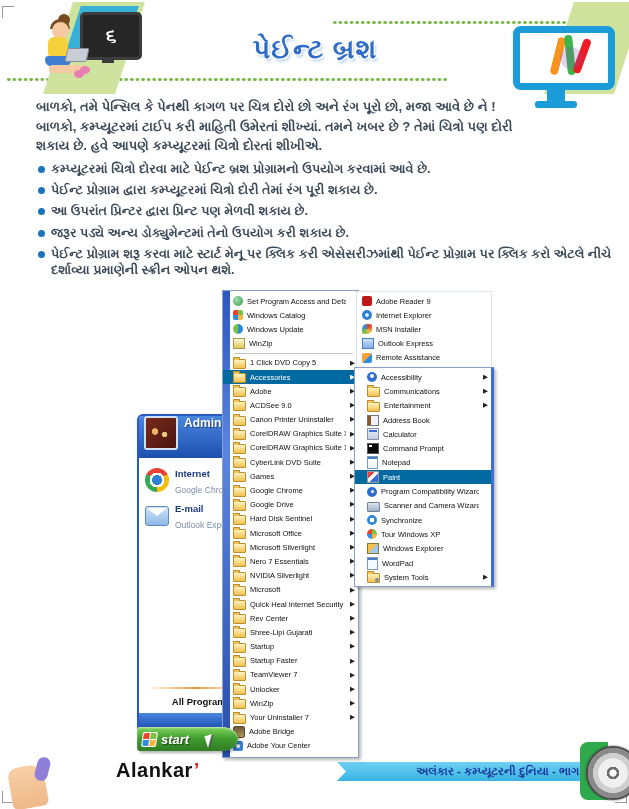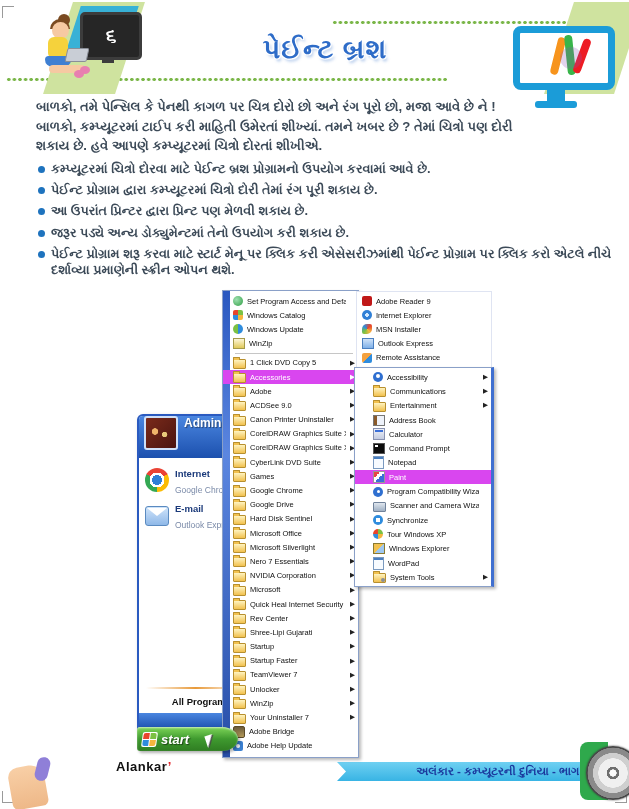--- a/index.html
+++ b/index.html
@@ -14,21 +14,21 @@
   .mark.bl{left:2px;bottom:6px;border-left-width:1px;border-bottom-width:1px;}
   .mark.br{right:2px;bottom:6px;border-right-width:1px;border-bottom-width:1px;}
 
   
   .dots{position:absolute;height:5px;
         background-image:radial-gradient(circle,#7ab648 1.6px,transparent 1.8px);
         background-size:5.6px 5px;background-repeat:repeat-x;}
   .dots1{top:20px;left:332px;width:282px;}
   .dots2{top:77px;left:6px;width:442px;}
 
-  .page-title{position:absolute;top:34px;left:160px;width:330px;text-align:center;
+  .page-title{position:absolute;top:34px;left:150px;width:330px;text-align:center;
         font-size:27px;font-weight:bold;color:#2e6cc8;letter-spacing:1px;
         text-shadow:1px 1px 0 #fff,-1px -1px 0 #fff,1px -1px 0 #fff,-1px 1px 0 #fff,2px 3px 3px rgba(46,108,200,.35);}
 
   
   .girl{left:16px;top:2px;width:124px;height:100px;z-index:3;}
   .g-para{left:42px;top:0;width:72px;height:92px;background:#cfe39f;transform:skewX(-18deg);}
   .g-para2{left:56px;top:4px;width:58px;height:54px;background:#38b1d6;transform:skewX(-18deg);}
   .g-mon{left:64px;top:10px;width:56px;height:42px;background:#262626;border:3px solid #3c3c3c;border-radius:5px;
          display:flex;align-items:center;justify-content:center;color:#fff;font-size:19px;font-weight:bold;}
   .g-monstand{left:86px;top:55px;width:12px;height:6px;background:#3c3c3c;}
@@ -57,35 +57,35 @@
   .intro{position:absolute;left:36px;top:97px;width:578px;font-size:13.2px;line-height:19.5px;
          font-weight:bold;color:#3c4a58;}
   .bullets{position:absolute;left:38px;top:161px;width:574px;font-size:12.8px;color:#3c4a58;font-weight:bold;}
   .bul{display:flex;gap:6px;margin-bottom:4.6px;line-height:16.6px;}
   .bul .dot{flex:none;width:7px;height:7px;border-radius:50%;background:#1e73be;margin-top:5px;}
 
   
   .mrow{display:flex;align-items:center;height:14.2px;padding:0 3px 0 10px;font-size:7.5px;color:#101010;gap:4px;position:relative;}
   .mrow .mlabel{white-space:nowrap;overflow:hidden;flex:1;}
   .mrow .arrow{flex:none;font-size:6.5px;color:#222;line-height:1;}
-  .mrow.sel{background:#d946ef;color:#fff;}
+  .mrow.sel{background:#0369a1;color:#fff;}
   .mrow.sel .arrow{color:#fff;}
 
   .apm{left:222px;top:290px;width:135px;background:#fff;border:1px solid #8aa0c8;z-index:5;
        padding:3px 0 4px;box-shadow:2px 2px 3px rgba(0,0,0,.28);}
   .apm::before{content:"";position:absolute;left:0;top:0;bottom:0;width:7px;
        background:linear-gradient(180deg,#2a58c0,#5b86e0 35%,#274ea8);}
   .msep{height:1px;background:#c6c6c6;margin:2px 5px 2px 12px;}
 
   .c2{left:356px;top:291px;width:134px;background:#fff;border:1px solid #dfe4f2;z-index:5;padding:2px 0;}
   .c2 .mrow{padding-left:5px;}
 
   .accm{left:354px;top:367px;width:136px;background:#fff;border:1px solid #8aa0c8;border-right:3px solid #3f6fd0;
         z-index:6;padding:2px 0;box-shadow:2px 2px 3px rgba(0,0,0,.28);}
-  .accm .mrow{padding-left:18px;height:14.3px;}
+  .accm .mrow{padding-left:12px;height:14.3px;}
 
   
   .ico{flex:none;width:11px;height:9px;position:relative;display:inline-block;}
   .ic-folder,.ic-systools{width:11px;height:8px;background:linear-gradient(#fef3c0,#f2c14e);border:1px solid #b8902f;border-radius:1px;margin-top:2px;}
   .ic-folder::before,.ic-systools::before{content:"";position:absolute;top:-3px;left:-1px;width:5px;height:2px;background:#f2c14e;border:1px solid #b8902f;border-bottom:none;border-radius:1px 1px 0 0;}
   .ic-systools::after{content:"";position:absolute;right:0;bottom:0;width:4px;height:4px;background:#8a8f98;border-radius:50%;}
   .ic-defaults{width:10px;height:10px;background:radial-gradient(circle at 35% 35%,#9fe0b0,#2f9e44);border-radius:50%;}
   .ic-catalog{width:10px;height:10px;background:conic-gradient(#7bc143 0 25%,#f4b63f 0 50%,#2f8cdd 0 75%,#e8452c 0);border-radius:2px;}
   .ic-update{width:10px;height:10px;background:conic-gradient(#2f8cdd 0 50%,#7bc143 0);border-radius:50%;}
   .ic-winzip{width:10px;height:9px;background:linear-gradient(#fdf6d8,#e0c95a);border:1px solid #a59a4a;}
@@ -156,21 +156,21 @@
 
   
   .hand{left:10px;top:766px;width:36px;height:42px;background:linear-gradient(180deg,#f8cfa6,#eeb888);
         border-radius:10px 14px 6px 6px;transform:rotate(-10deg);z-index:1;}
   .badge{left:30px;top:756px;width:74px;height:34px;background:linear-gradient(180deg,#6fd0f2,#2fa6dd);
         border:2px solid #1787bb;border-radius:10px;z-index:2;box-shadow:1px 2px 2px rgba(0,0,0,.2);}
   .badge-in{position:absolute;left:6px;right:6px;top:4px;bottom:4px;background:linear-gradient(180deg,#eafaff,#bde9fa);
         border-radius:7px;display:flex;align-items:center;justify-content:center;
         font-weight:bold;font-size:16px;color:#16365e;}
   .thumb{left:36px;top:757px;width:13px;height:24px;background:#8f7fd8;border-radius:7px;transform:rotate(14deg);z-index:3;}
-  .alankar{left:116px;top:759px;font-size:13px;font-weight:bold;color:#101010;letter-spacing:.5px;z-index:2;}
+  .alankar{left:116px;top:759px;font-size:20px;font-weight:bold;color:#101010;letter-spacing:.5px;z-index:2;}
   .alankar::first-letter{color:#111;}
   .alankar .rdot{color:#e31e24;font-weight:bold;}
   .ribbon{left:337px;top:762px;width:268px;height:19px;background:linear-gradient(180deg,#6fd0f2,#38b4e4);
         color:#1b3a9e;font-weight:bold;font-size:11.5px;line-height:19px;text-align:right;padding-right:14px;
         box-sizing:border-box;clip-path:polygon(0 0,100% 0,100% 100%,0 100%,9px 50%);z-index:1;}
   .cdtab{left:580px;top:742px;width:28px;height:58px;background:#2fa94c;border-radius:8px 0 0 8px;z-index:1;}
   .cd{left:586px;top:746px;width:54px;height:54px;border-radius:50%;z-index:2;
       background:radial-gradient(circle,#fbfbfb 0 9%,#6f6f6f 10% 16%,#f0f0f0 17% 38%,#cfcfcf 39% 52%,#8a8a8a 53% 66%,#474747 67% 82%,#6a6a6a 83%);
       box-shadow:0 0 2px #333;}
 </style>
@@ -390,21 +390,21 @@
           <span class="mlabel">Microsoft Silverlight</span>
           <span class="arrow">▶</span>
         </div>
         <div class="mrow">
           <span class="ico ic-folder"></span>
           <span class="mlabel">Nero 7 Essentials</span>
           <span class="arrow">▶</span>
         </div>
         <div class="mrow">
           <span class="ico ic-folder"></span>
-          <span class="mlabel">NVIDIA Corporation</span>
+          <span class="mlabel">NVIDIA Silverlight</span>
           <span class="arrow">▶</span>
         </div>
         <div class="mrow">
           <span class="ico ic-folder"></span>
           <span class="mlabel">Microsoft</span>
           <span class="arrow">▶</span>
         </div>
         <div class="mrow">
           <span class="ico ic-folder"></span>
           <span class="mlabel">Quick Heal Internet Security</span>
@@ -450,21 +450,21 @@
           <span class="mlabel">Your Uninstaller 7</span>
           <span class="arrow">▶</span>
         </div>
         <div class="mrow">
           <span class="ico ic-bridge"></span>
           <span class="mlabel">Adobe Bridge</span>
           <span class="arrow" style="visibility: hidden;">▶</span>
         </div>
         <div class="mrow">
           <span class="ico ic-helpcenter"></span>
-          <span class="mlabel">Adobe Help Update</span>
+          <span class="mlabel">Adobe Your Center</span>
           <span class="arrow" style="visibility: hidden;">▶</span>
         </div>
       </div>
   </div>
 
   <div class="abs c2">
     <div>
 
     <div class="mrow">
           <span class="ico ic-reader"></span>

